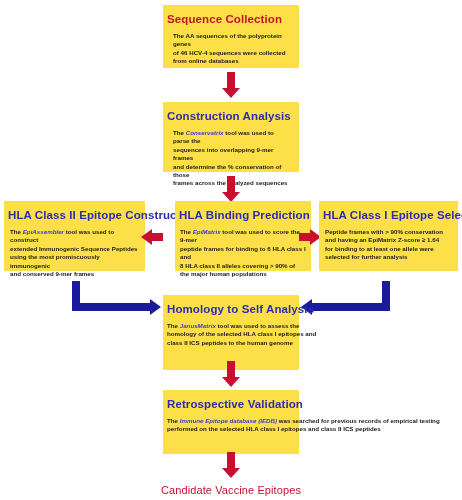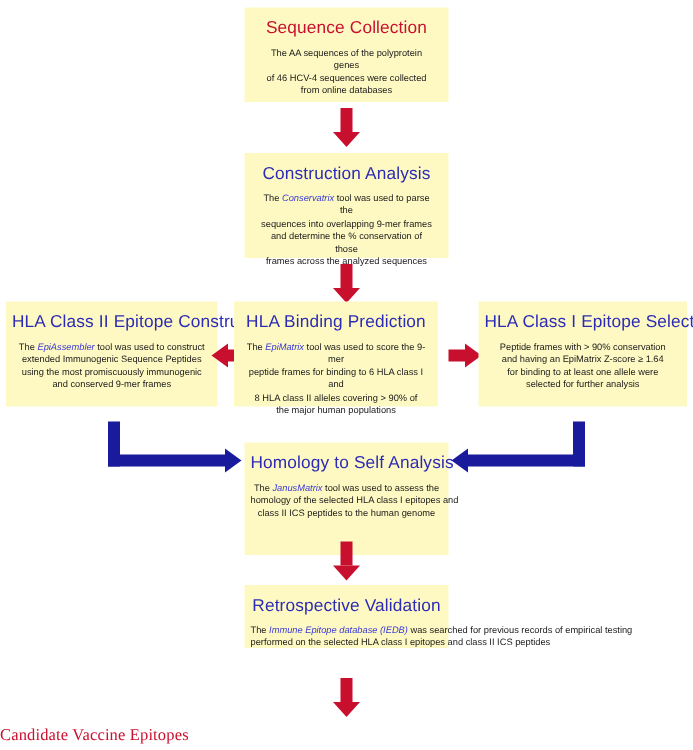--- a/index.html
+++ b/index.html
@@ -15,24 +15,24 @@
     overflow: hidden;
   }
   .canvas {
     position: absolute;
     left: 0; top: 0;
     width: 462px;
     height: 500px;
   }
   .box {
     position: absolute;
-    background: #fef9c3;
+    background: #fde047;
     box-sizing: border-box;
-    text-align: center;
     padding: 7px 4px 6px 4px;
+    font-weight: bold;
   }
   .box .title {
     font-size: 11.5px;
     letter-spacing: 0.1px;
     line-height: 14px;
     margin-bottom: 6px;
     white-space: nowrap;
   }
   .title-red { color: #c8102e; }
   .title-blue { color: #2b2bb5; }
@@ -124,25 +124,24 @@
   .elbow.to-right .tip {
     border-left: 11px solid #1a1a9c;
   }
   .elbow.to-left .tip {
     border-right: 11px solid #1a1a9c;
   }
 
   .final-label {
     position: absolute;
     width: 100%;
-    text-align: left;
+    text-align: center;
     color: #c8102e;
     font-size: 11px;
     letter-spacing: 0.1px;
-    font-family: Liberation Serif, serif;
   }
 </style>
 </head>
 <body>
 
 <div class="canvas">
 
   <div class="box" style="left:163px; top:5px; width:136px; height:63px;">
     <div class="title title-red">Sequence Collection</div>
     <div class="body">
@@ -180,21 +179,21 @@
       <span>using the most promiscuously immunogenic</span><br>
       <span>and conserved 9-mer frames</span>
     </div>
   </div>
 
   <div class="harrow left" style="left:141px; top:229px; width:22px;">
     <div class="head"></div>
     <div class="shaft"></div>
   </div>
 
-  <div class="box" style="left:156px; top:201px; width:136px; height:70px;">
+  <div class="box" style="left:175px; top:201px; width:136px; height:70px;">
     <div class="title title-blue">HLA Binding Prediction</div>
     <div class="body" style="padding:0 1px;">
       <span>The </span><span class="tool">EpiMatrix</span><span> tool was used to score the 9-mer</span><br>
       <span>peptide frames for binding to 6 HLA class I and</span><br>
       <span>8 HLA class II alleles covering &gt; 90% of</span><br>
       <span>the major human populations</span>
     </div>
   </div>
 
   <div class="harrow right" style="left:299px; top:229px; width:22px;">
@@ -231,21 +230,21 @@
       <span>homology of the selected HLA class I epitopes and</span><br>
       <span>class II ICS peptides to the human genome</span>
     </div>
   </div>
 
   <div class="varrow" style="left:222px; top:361px; height:26px;">
     <div class="shaft" style="height:16px;"></div>
     <div class="head" style="top:16px;"></div>
   </div>
 
-  <div class="box" style="left:163px; top:390px; width:136px; height:42px;">
+  <div class="box" style="left:163px; top:390px; width:136px; height:64px;">
     <div class="title title-blue">Retrospective Validation</div>
     <div class="body wide">
       <span>The </span><span class="tool">Immune Epitope database (IEDB)</span><span> was searched for previous records of empirical testing</span><br>
       <span>performed on the selected HLA class I epitopes and class II ICS peptides</span>
     </div>
   </div>
 
   <div class="varrow" style="left:222px; top:452px; height:26px;">
     <div class="shaft" style="height:16px;"></div>
     <div class="head" style="top:16px;"></div>

